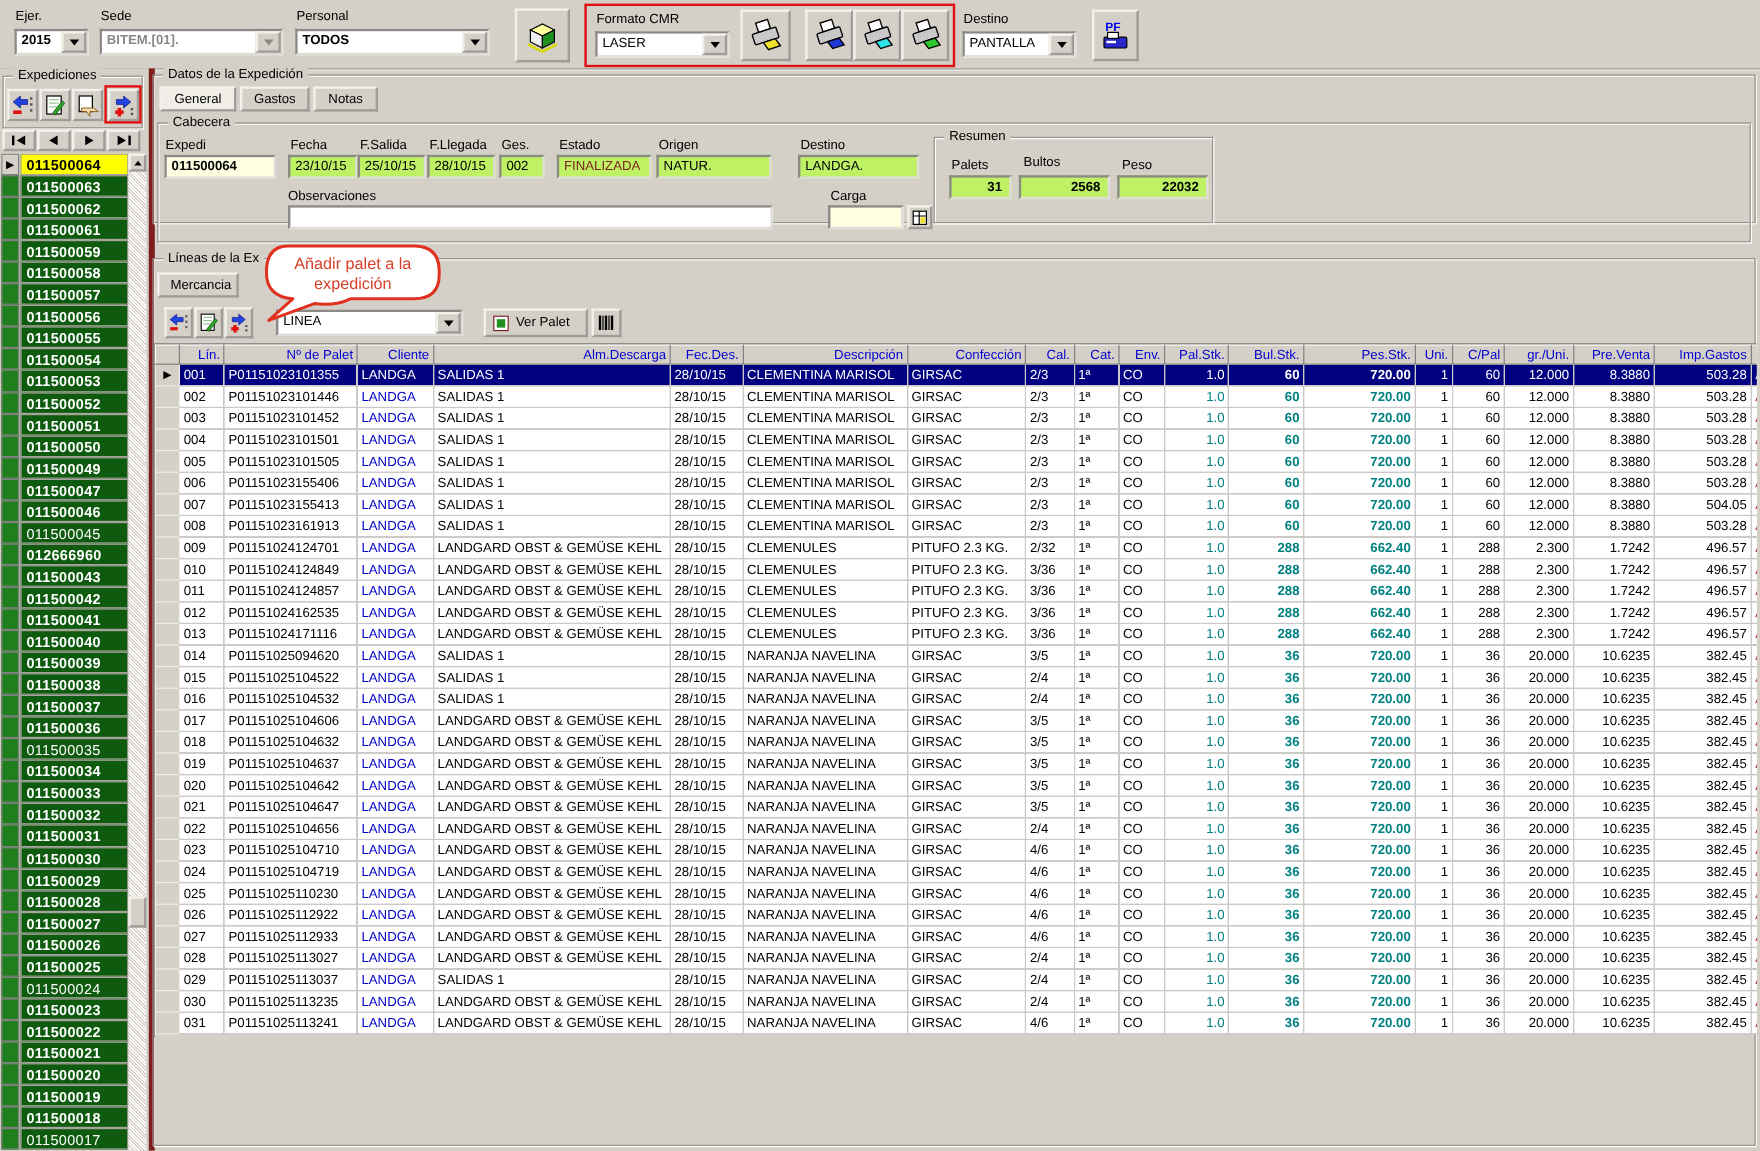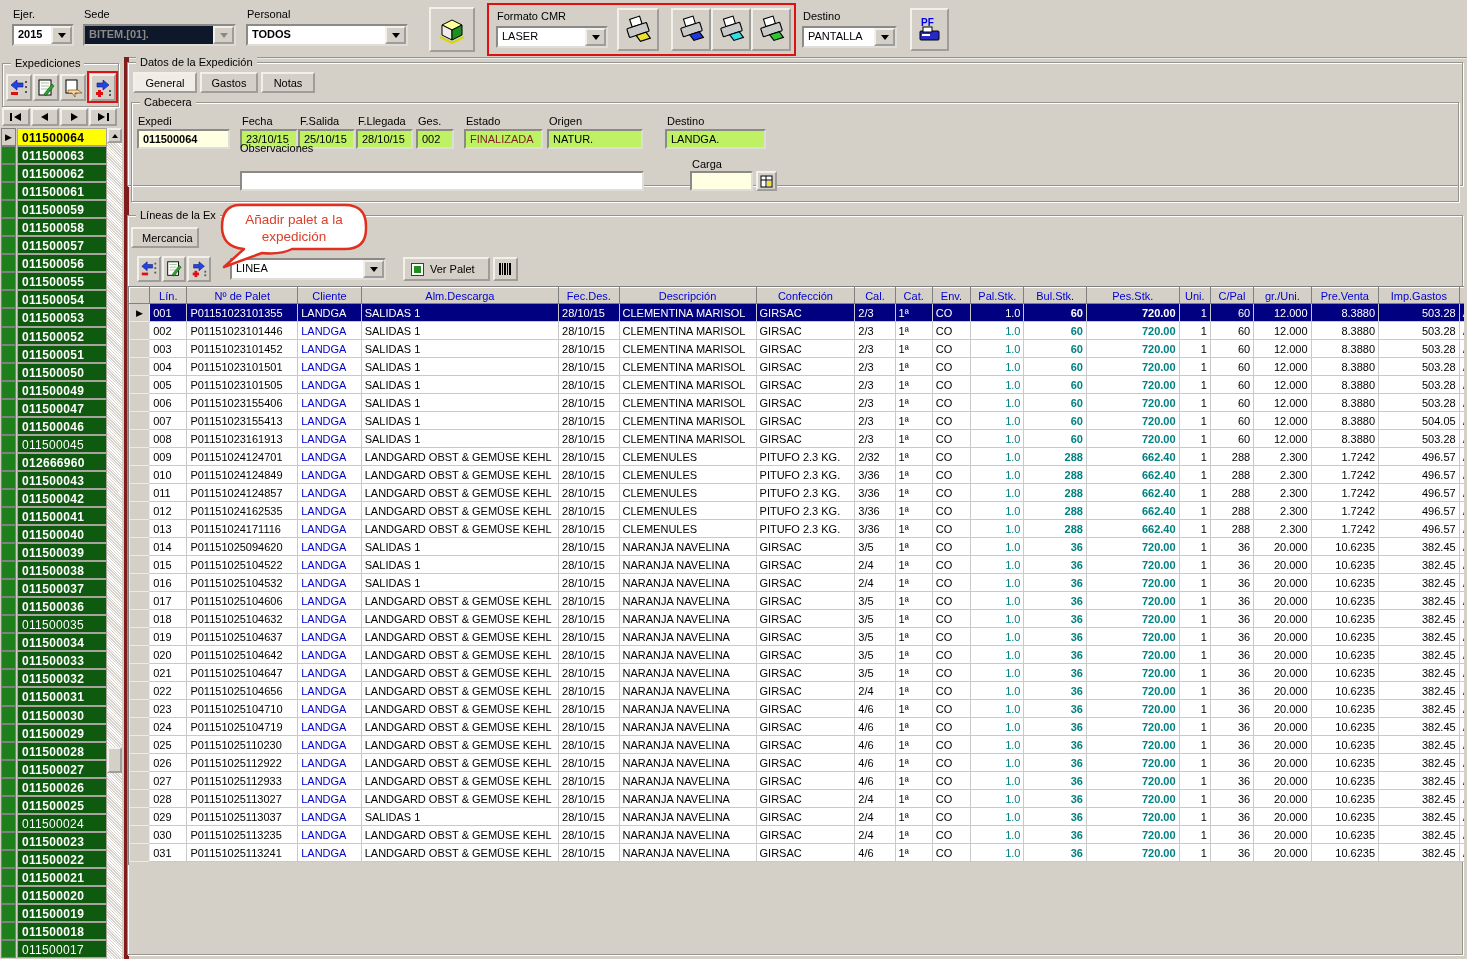--- a/index.html
+++ b/index.html
@@ -7,21 +7,21 @@
   #screen{position:relative;width:1467px;height:959px;background:#D4D0C8;overflow:hidden}
   .lbl{position:absolute;white-space:nowrap;line-height:12px}
   .btn{position:absolute;background:#D4D0C8;border:2px outset #F2F0EA;display:flex;align-items:center;justify-content:center;box-sizing:border-box}
   .gb{position:absolute;border:1px solid #96948E;box-shadow:1px 1px 0 #FFFFFF, inset 1px 1px 0 #FFFFFF;box-sizing:border-box}
   .gb>.leg{position:absolute;top:-7px;left:8px;background:#D4D0C8;padding:0 4px;line-height:13px;white-space:nowrap}
   
   .combo{position:absolute;display:flex;align-items:stretch;border:2px inset #DFDDD8;background:#fff;box-sizing:border-box}
   .combo .cval{flex:1;padding:2px 3px 0 4px;font-weight:bold;white-space:nowrap;overflow:hidden}
   .combo .cbtn{width:17px;background:#D4D0C8;border:2px outset #F2F0EA;display:flex;align-items:center;justify-content:center}
   .arr{width:0;height:0;border-left:4px solid transparent;border-right:4px solid transparent;border-top:5px solid #000}
-  .combo.dis{background:#0f172a}
+  .combo.dis{background:#ffffff}
   .combo.dis .cval{color:#8A8A84}
   
   .fld{position:absolute;height:20px;border:2px inset #DFDDD8;background:#bef264;padding:2px 3px 0 4px;white-space:nowrap;overflow:hidden;box-sizing:border-box}
   .fld.white{background:#fff}
   .fld.ylwf{background:#FFFFE1;font-weight:bold}
   .fld.mar{color:#7B1F1F}
   .fld.num{text-align:right;font-weight:bold;padding-right:6px}
   
   .tab{position:absolute;height:21px;border:2px outset #F2F0EA;background:#D4D0C8;padding:3px 9px 0 9px;box-sizing:border-box;white-space:nowrap}
   .tab.active{background:#EFEDE6}
@@ -38,21 +38,21 @@
   .lrow.plain .lval{font-weight:normal}
   .vscroll{position:absolute;left:107px;top:71px;width:15px;height:831px;background:repeating-linear-gradient(45deg,#FFFFFF 0 1px,#D8D4CC 1px 2px)}
   .sbtn{position:absolute;left:0;width:15px;height:15px;background:#D4D0C8;border:2px outset #F2F0EA;box-sizing:border-box;display:flex;align-items:center;justify-content:center}
   .uarr{width:0;height:0;border-left:3px solid transparent;border-right:3px solid transparent;border-bottom:4px solid #000}
   .sthumb{position:absolute;left:0;top:619px;width:15px;height:26px;background:#D4D0C8;border:2px outset #F2F0EA;box-sizing:border-box}
   
   #main{position:absolute;left:124px;top:57px;width:1343px;height:902px}
   
   #grid-wrap{position:absolute;left:4px;top:229px;width:1335px;height:578px;overflow:hidden;border-left:1px solid #808080;border-top:1px solid #808080}
   table.grid{border-collapse:collapse;table-layout:fixed;font-size:11px;width:1361px}
-  table.grid th{background:#D4D0C8;color:#0000D0;font-weight:normal;text-align:center;border-right:1px solid #808080;border-bottom:1px solid #808080;border-top:1px solid #FFF;border-left:1px solid #FFF;padding:1px 3px;height:13px;white-space:nowrap;overflow:hidden}
+  table.grid th{background:#D4D0C8;color:#0000D0;font-weight:normal;text-align:right;border-right:1px solid #808080;border-bottom:1px solid #808080;border-top:1px solid #FFF;border-left:1px solid #FFF;padding:1px 3px;height:13px;white-space:nowrap;overflow:hidden}
   table.grid td{height:15px;padding:1px 3px;border-right:1px solid #C9C9C9;border-bottom:1px solid #C9C9C9;white-space:nowrap;overflow:hidden;background:#fff}
   td.rowsel{background:#D4D0C8 !important;border:1px outset #EDEBE4 !important;text-align:center;font-size:9px;padding:0}
   th.rowsel-h{background:#D4D0C8}
   td.ylw{background:#FFFFE1}
   td.cliente{color:#0000C8}
   td.env{background:#D7E7CF}
   td.imp{background:#AFCBEF}
   td.teal{color:#008080}
   td.tealb{color:#008080;font-weight:bold}
   td.flag{color:#B00000}
@@ -485,36 +485,45 @@
 
     <span class="lbl" style="left:334px;top:12px">Estado</span>
     <div class="fld mar" style="left:332px;top:26px;width:79px">FINALIZADA</div>
 
     <span class="lbl" style="left:417px;top:12px">Origen</span>
     <div class="fld" style="left:415px;top:26px;width:96px">NATUR.</div>
 
     <span class="lbl" style="left:535px;top:12px">Destino</span>
     <div class="fld" style="left:533px;top:26px;width:101px">LANDGA.</div>
 
-    <span class="lbl" style="left:108px;top:39px">Observaciones</span>
+    <span class="lbl" style="left:108px;top:55px">Observaciones</span>
     <div class="fld white" style="left:108px;top:68px;width:404px"></div>
 
     <span class="lbl" style="left:560px;top:55px">Carga</span>
     <div class="fld" style="left:558px;top:68px;width:63px;background:#FFFFE1"></div>
     <div class="btn" style="left:624px;top:68px;width:21px;height:20px">
       <span>
             <svg width="13" height="13" viewBox="0 0 13 13">
         <rect x="1" y="1" width="11" height="11" fill="#fff" stroke="#000"></rect>
         <line x1="1" y1="5" x2="12" y2="5" stroke="#000"></line>
               <line x1="6" y1="1" x2="6" y2="12" stroke="#000"></line>
         <rect x="7" y="6" width="4" height="5" fill="#F0E030"></rect>
       </svg>
           </span>
     </div>
 
+    <div class="gb" style="left:646px;top:11px;width:233px;height:72px">
+      <span class="leg">Resumen</span>
+      <span class="lbl" style="left:14px;top:17px">Palets</span>
+      <div class="fld num" style="left:12px;top:31px;width:52px">31</div>
+      <span class="lbl" style="left:74px;top:14px">Bultos</span>
+      <div class="fld num" style="left:70px;top:31px;width:76px">2568</div>
+      <span class="lbl" style="left:156px;top:17px">Peso</span>
+      <div class="fld num" style="left:152px;top:31px;width:76px">22032</div>
+    </div>
   </div>
 
   <div class="gb" style="left:3px;top:158px;width:1336px;height:740px">
     <span class="leg">Líneas de la Ex</span>
   </div>
   <div class="tab" style="left:7px;top:170px;width:68px;text-align:center">Mercancia</div>
 
   <div class="btn" style="left:13px;top:199px;width:24px;height:26px">
     <span>
           <svg width="18" height="18" viewBox="0 0 20 20">

